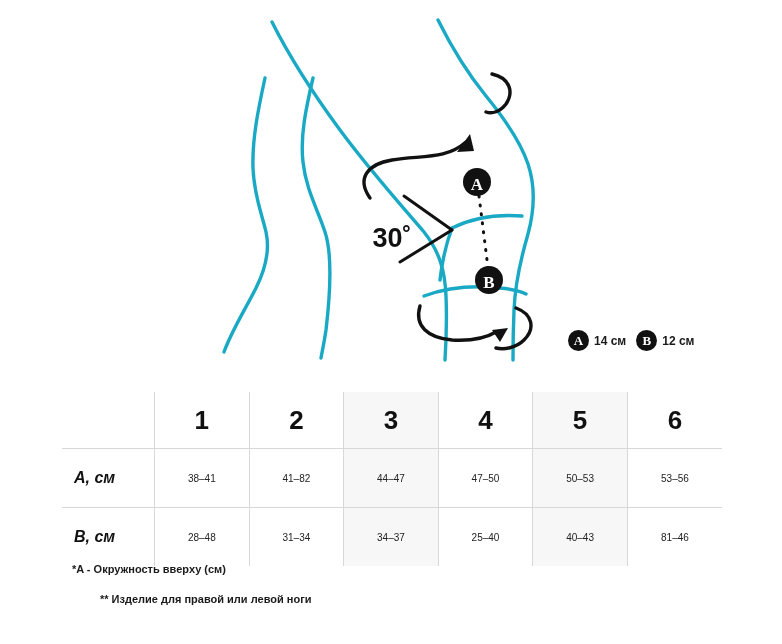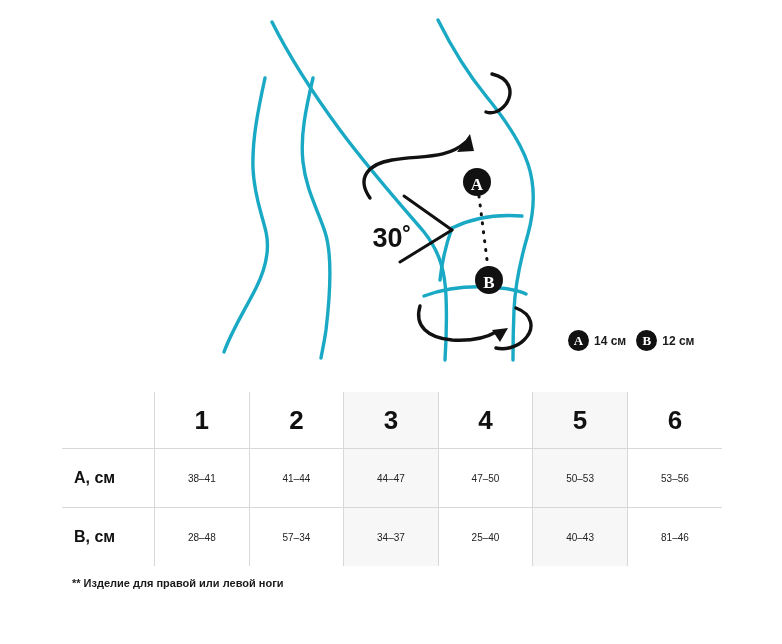--- a/index.html
+++ b/index.html
@@ -105,20 +105,21 @@
     border-left: none;
     border-top: none;
   }
   table.size-table th.rowlabel {
     border-left: none;
     font-size: 16px;
     font-weight: bold;
     text-align: left;
     padding-left: 12px;
     color: #111111;
+    font-style: italic;
   }
   table.size-table td:last-child,
   table.size-table thead th:last-child {
     border-right: none;
   }
   table.size-table tbody tr:last-child td,
   table.size-table tbody tr:last-child th {
     border-bottom: none;
   }
   td.shaded, th.shaded {
@@ -130,20 +131,21 @@
     position: absolute;
     left: 72px;
     top: 562px;
     font-size: 11px;
     font-weight: bold;
     color: #1a1a1a;
     line-height: 1.45;
   }
   #notes .note-second {
     margin-top: 14px;
+    margin-left: 28px;
   }
 </style>
 </head>
 <body>
 
 <div id="wrap">
 
   <div id="illustration">
     <svg width="782" height="380" viewBox="0 0 782 380" xmlns="http://www.w3.org/2000/svg">
       <g fill="none" stroke="#1aa9c4" stroke-width="3.4" stroke-linecap="round" stroke-linejoin="round">
@@ -229,36 +231,37 @@
           <th class="shaded">3</th>
           <th>4</th>
           <th class="shaded">5</th>
           <th>6</th>
         </tr>
       </thead>
       <tbody>
         <tr>
           <th class="rowlabel">A, см</th>
           <td>38–41</td>
-          <td>41–44</td>
+          <td>41–82</td>
           <td class="shaded">44–47</td>
           <td>47–50</td>
           <td class="shaded">50–53</td>
           <td>53–56</td>
         </tr>
         <tr>
           <th class="rowlabel">B, см</th>
           <td>28–48</td>
-          <td>57–34</td>
+          <td>31–34</td>
           <td class="shaded">34–37</td>
           <td>25–40</td>
           <td class="shaded">40–43</td>
           <td>81–46</td>
         </tr>
       </tbody>
     </table>
   </div>
 
   <div id="notes">
+    <div>*A - Окружность вверху (см)</div>
     <div class="note-second">** Изделие для правой или левой ноги</div>
   </div>
 
 </div>
 
 </body></html>

